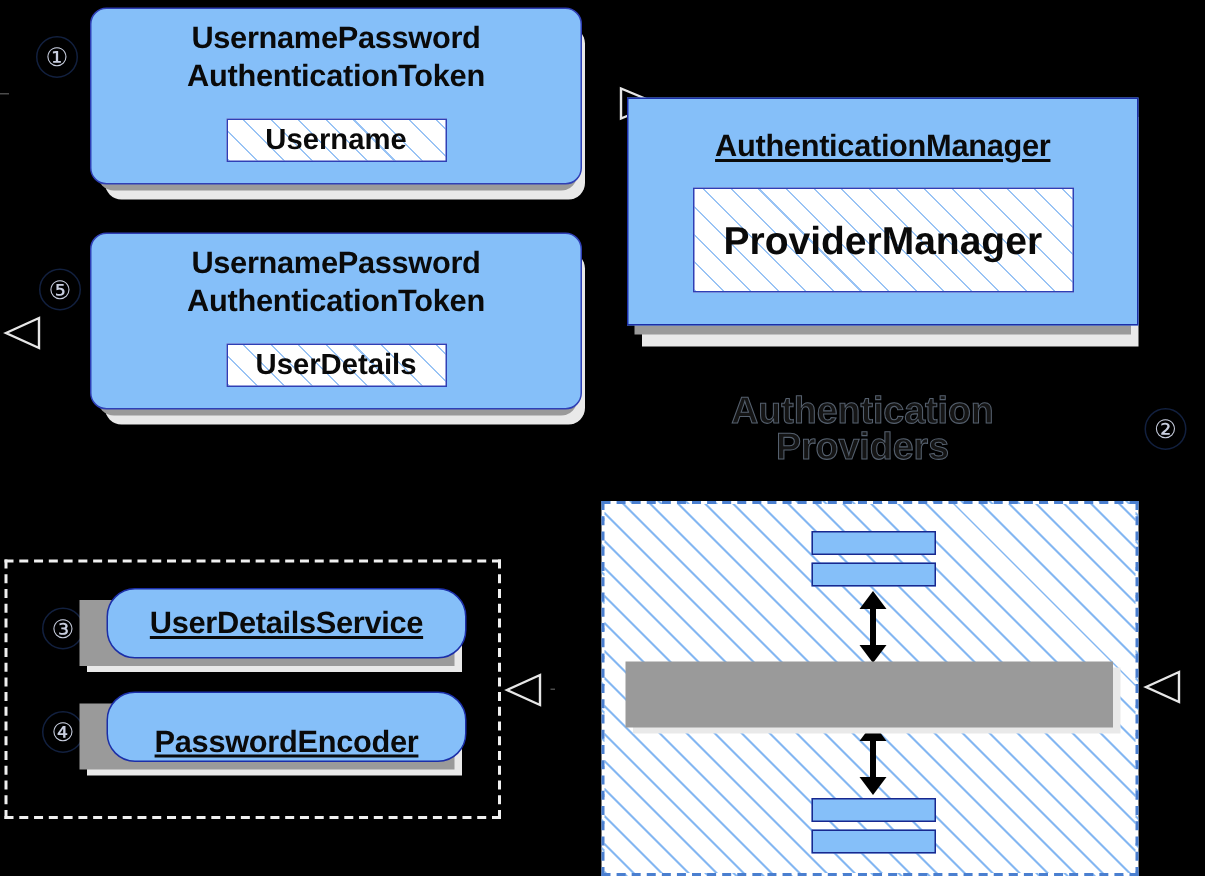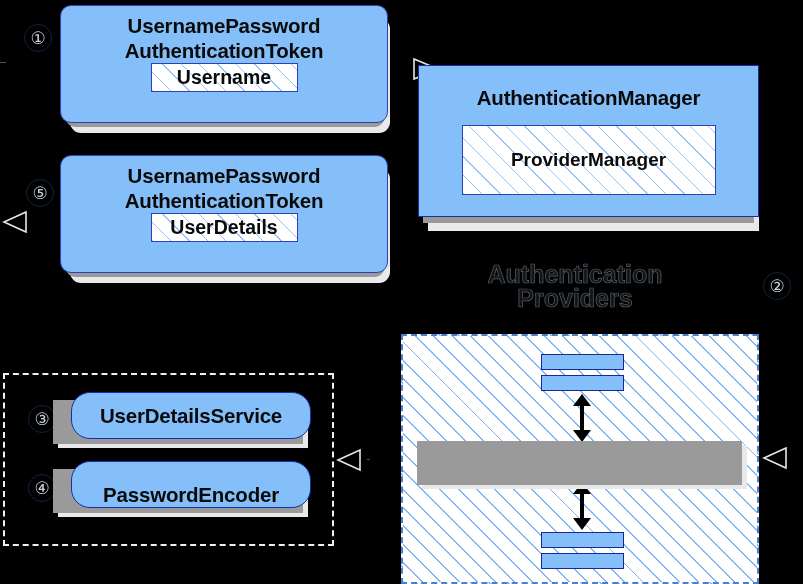--- a/index.html
+++ b/index.html
@@ -19,21 +19,21 @@
     border-radius:11px;
     box-sizing:border-box;
     display:flex;flex-direction:column;align-items:center;
   }
   .token-card .title{
     color:#0a0a0a;font-weight:bold;font-size:20.5px;line-height:25px;
     text-align:center;margin-top:7px;letter-spacing:-0.2px;
     white-space:pre-line;
   }
   .token-fields{
-    display:flex;gap:9px;margin-top:0;
+    display:flex;gap:9px;margin-top:16px;
   }
   .hatchbox{
     background:#ffffff;
     background-image:repeating-linear-gradient(45deg,
        rgba(110,170,240,.70) 0 1px, rgba(255,255,255,0) 1px 13px);
     border:1.5px solid #2f3fb5;
     box-sizing:border-box;
     color:#0a0a0a;font-weight:bold;
     display:flex;align-items:center;justify-content:center;
   }
@@ -44,20 +44,21 @@
     position:absolute;
     background:#85bff9;
     border:1.5px solid #1b2ea8;
     box-sizing:border-box;
     display:flex;flex-direction:column;align-items:center;
   }
   .rect-card.flat{justify-content:center;border-radius:19px;}
   .rect-card .title{
     color:#0a0a0a;font-weight:bold;font-size:20.5px;letter-spacing:-0.2px;
     text-align:center;
+    text-decoration:underline;
   }
 
   
   .dashed-pkg{
     position:absolute;
     border:2px dashed #f0f0f0;
     box-sizing:border-box;
     background:transparent;
   }
   
@@ -139,21 +140,21 @@
 
   <svg class="hollow-tri" style="left:410px;top:57px;" width="30" height="24" viewBox="0 0 30 24">
     <path d="M28 12 L4 2 L4 22 Z" fill="none" stroke="#e6e6e6" stroke-width="1.6"></path>
   </svg>
 
   <div class="shadow-outer" style="left:428px;top:78px;width:331px;height:153px;"></div>
   <div class="shadow-mid" style="left:423px;top:74px;width:331px;height:149px;"></div>
 
   <div class="rect-card" style="left:418px;top:65px;width:341px;height:152px;">
     <div class="title" style="margin-top:20px;">AuthenticationManager</div>
-    <div class="hatchbox" style="width:254px;height:70px;margin-top:15px;font-size:19px;">ProviderManager</div>
+    <div class="hatchbox" style="width:254px;height:70px;margin-top:15px;font-size:26px;">ProviderManager</div>
   </div>
 
   <div class="plain-label" style="left:460px;top:262px;width:230px;">Authentication
 Providers</div>
 
   <div class="step" style="left:763px;top:272px;">②</div>
 
   <div class="provider-panel" style="left:401px;top:334px;width:358px;height:250px;">
 
     <div class="mini-bar" style="left:138px;top:18px;width:83px;height:16px;"></div>

